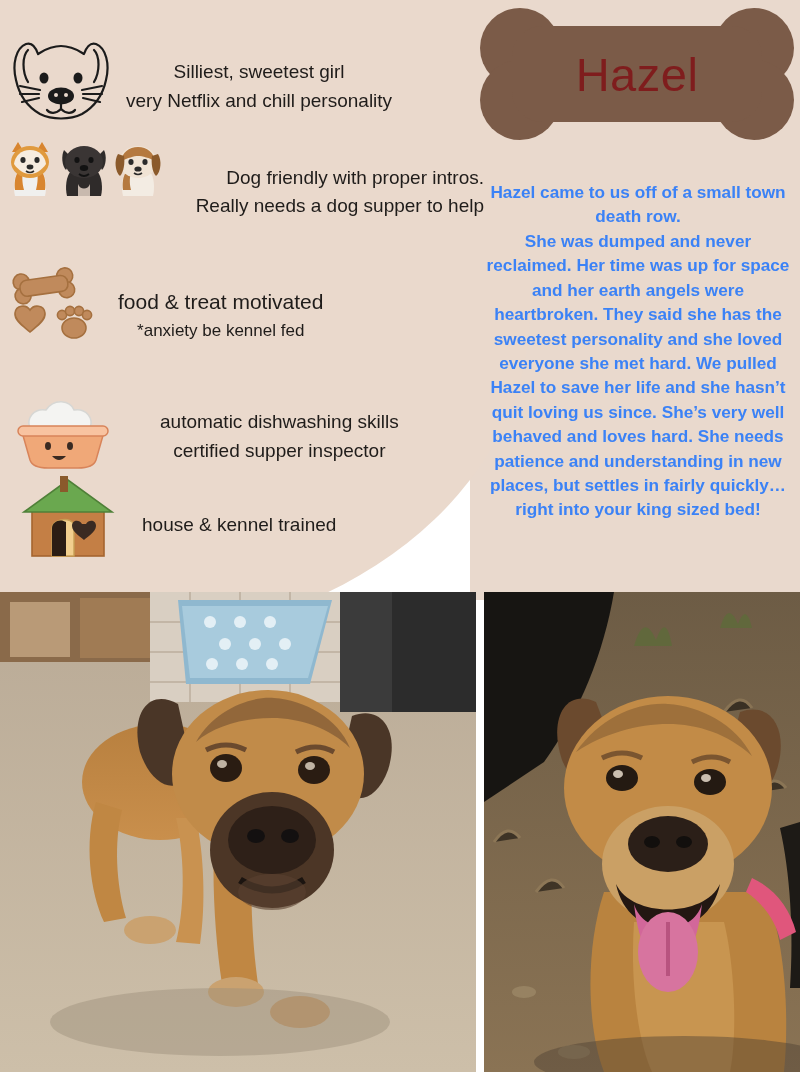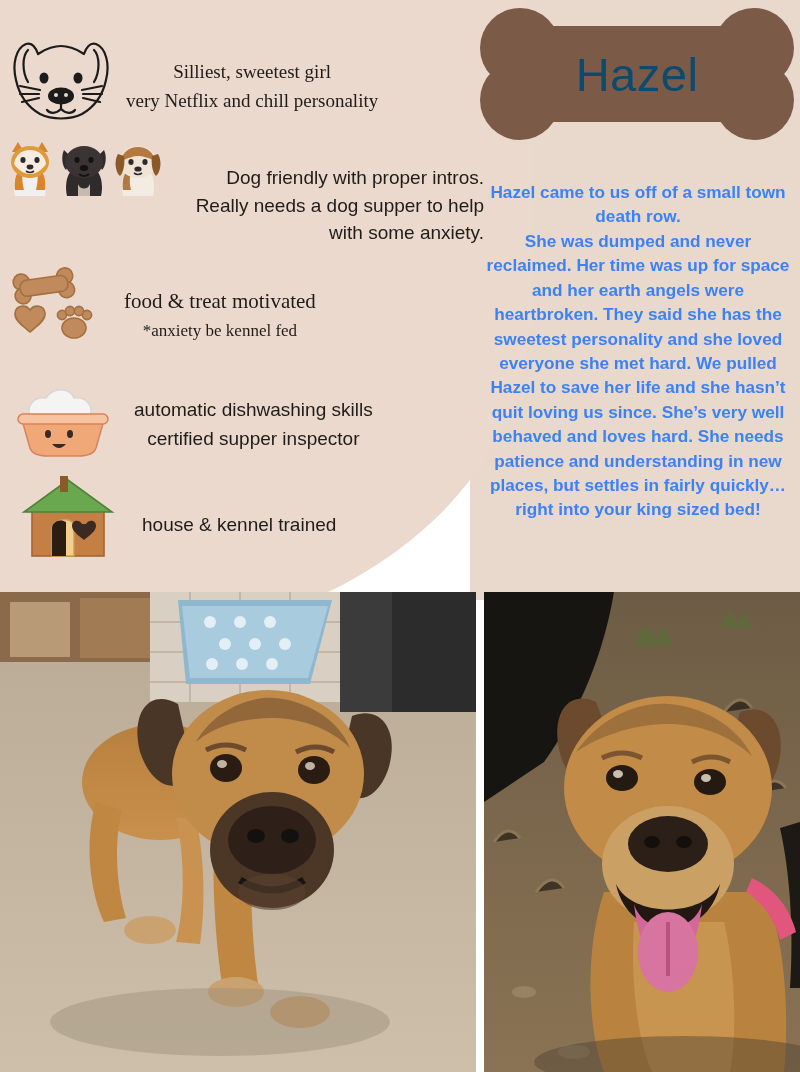--- a/index.html
+++ b/index.html
@@ -35,21 +35,21 @@
   .bone-wrap {
     position: absolute;
     left: 478px; top: 8px;
     width: 318px; height: 132px;
   }
   .bone-svg { display:block; width: 318px; height: 132px; }
   .bone-name {
     position: absolute;
     left: 0; top: 0; width: 318px; height: 132px;
     display: flex; align-items: center; justify-content: center;
-    color: #0c4a6e;
+    color: #7f1d1d;
     font-size: 47px;
     font-weight: 400;
     letter-spacing: 0.5px;
   }
 
   
   .story {
     position: absolute;
     left: 482px; top: 180px;
     width: 312px;
@@ -74,35 +74,35 @@
   .row .icons {
     flex: 0 0 auto;
     display: flex;
     align-items: flex-end;
   }
   .row .texts {
     color: #1f1c1a;
   }
 
   
-  .row1 { left: 6px; top: 24px; width: 470px; font-family: Liberation Serif, serif; }
+  .row1 { left: 6px; top: 24px; width: 470px; }
   .row1 .texts { margin-left: 12px; padding-top: 34px; text-align: center; font-size: 19px; line-height: 1.5; }
 
   
   .row2 { left: 4px; top: 138px; width: 480px; }
   .row2 .texts { margin-left: 6px; padding-top: 26px; text-align: right; font-size: 19px; line-height: 1.45; width: 330px;}
 
   
   .row3 { left: 6px; top: 262px; width: 470px; }
-  .row3 .texts { margin-left: 22px; padding-top: 24px; text-align: center; font-size: 19px; line-height: 1.5; font-family: Liberation Serif, serif; }
+  .row3 .texts { margin-left: 16px; padding-top: 24px; text-align: center; font-size: 19px; line-height: 1.5; }
   .row3 .big { font-size: 21px; }
   .row3 .small { font-size: 17px; }
 
   
-  .row4 { left: 8px; top: 372px; width: 470px; }
+  .row4 { left: 8px; top: 384px; width: 470px; gap: 26px; }
   .row4 .texts { margin-left: 16px; padding-top: 24px; text-align: center; font-size: 19px; line-height: 1.5; }
 
   
   .row5 { left: 16px; top: 472px; width: 470px; }
   .row5 .texts { margin-left: 22px; padding-top: 42px; text-align: center; font-size: 19px; }
 
   
   .photo {
     position: absolute;
     overflow: hidden;
@@ -210,21 +210,20 @@
             <ellipse cx="19" cy="24" rx="2.6" ry="3" fill="#2b2b2b"></ellipse>
             <ellipse cx="33" cy="24" rx="2.6" ry="3" fill="#2b2b2b"></ellipse>
             <ellipse cx="26" cy="31" rx="3.6" ry="2.6" fill="#2b2b2b"></ellipse>
             <path d="M22 35 Q26 38 30 35" stroke="#2b2b2b" stroke-width="1.6" fill="none"></path>
           </g>
         </svg>
       </div>
       <div class="texts">
         <div>Dog friendly with proper intros.</div>
         <div>Really needs a dog supper to help</div>
-        <div>with some anxiety.</div>
       </div>
     </div>
 
     <div class="row row3">
       <div class="icons">
         <svg width="96" height="92" viewBox="0 0 96 92">
           <g fill="#c08a5c" stroke="#a5703f" stroke-width="1.6">
 
             <g transform="translate(4,2) rotate(-8 40 22)">
               <circle cx="12" cy="14" r="8"></circle>

